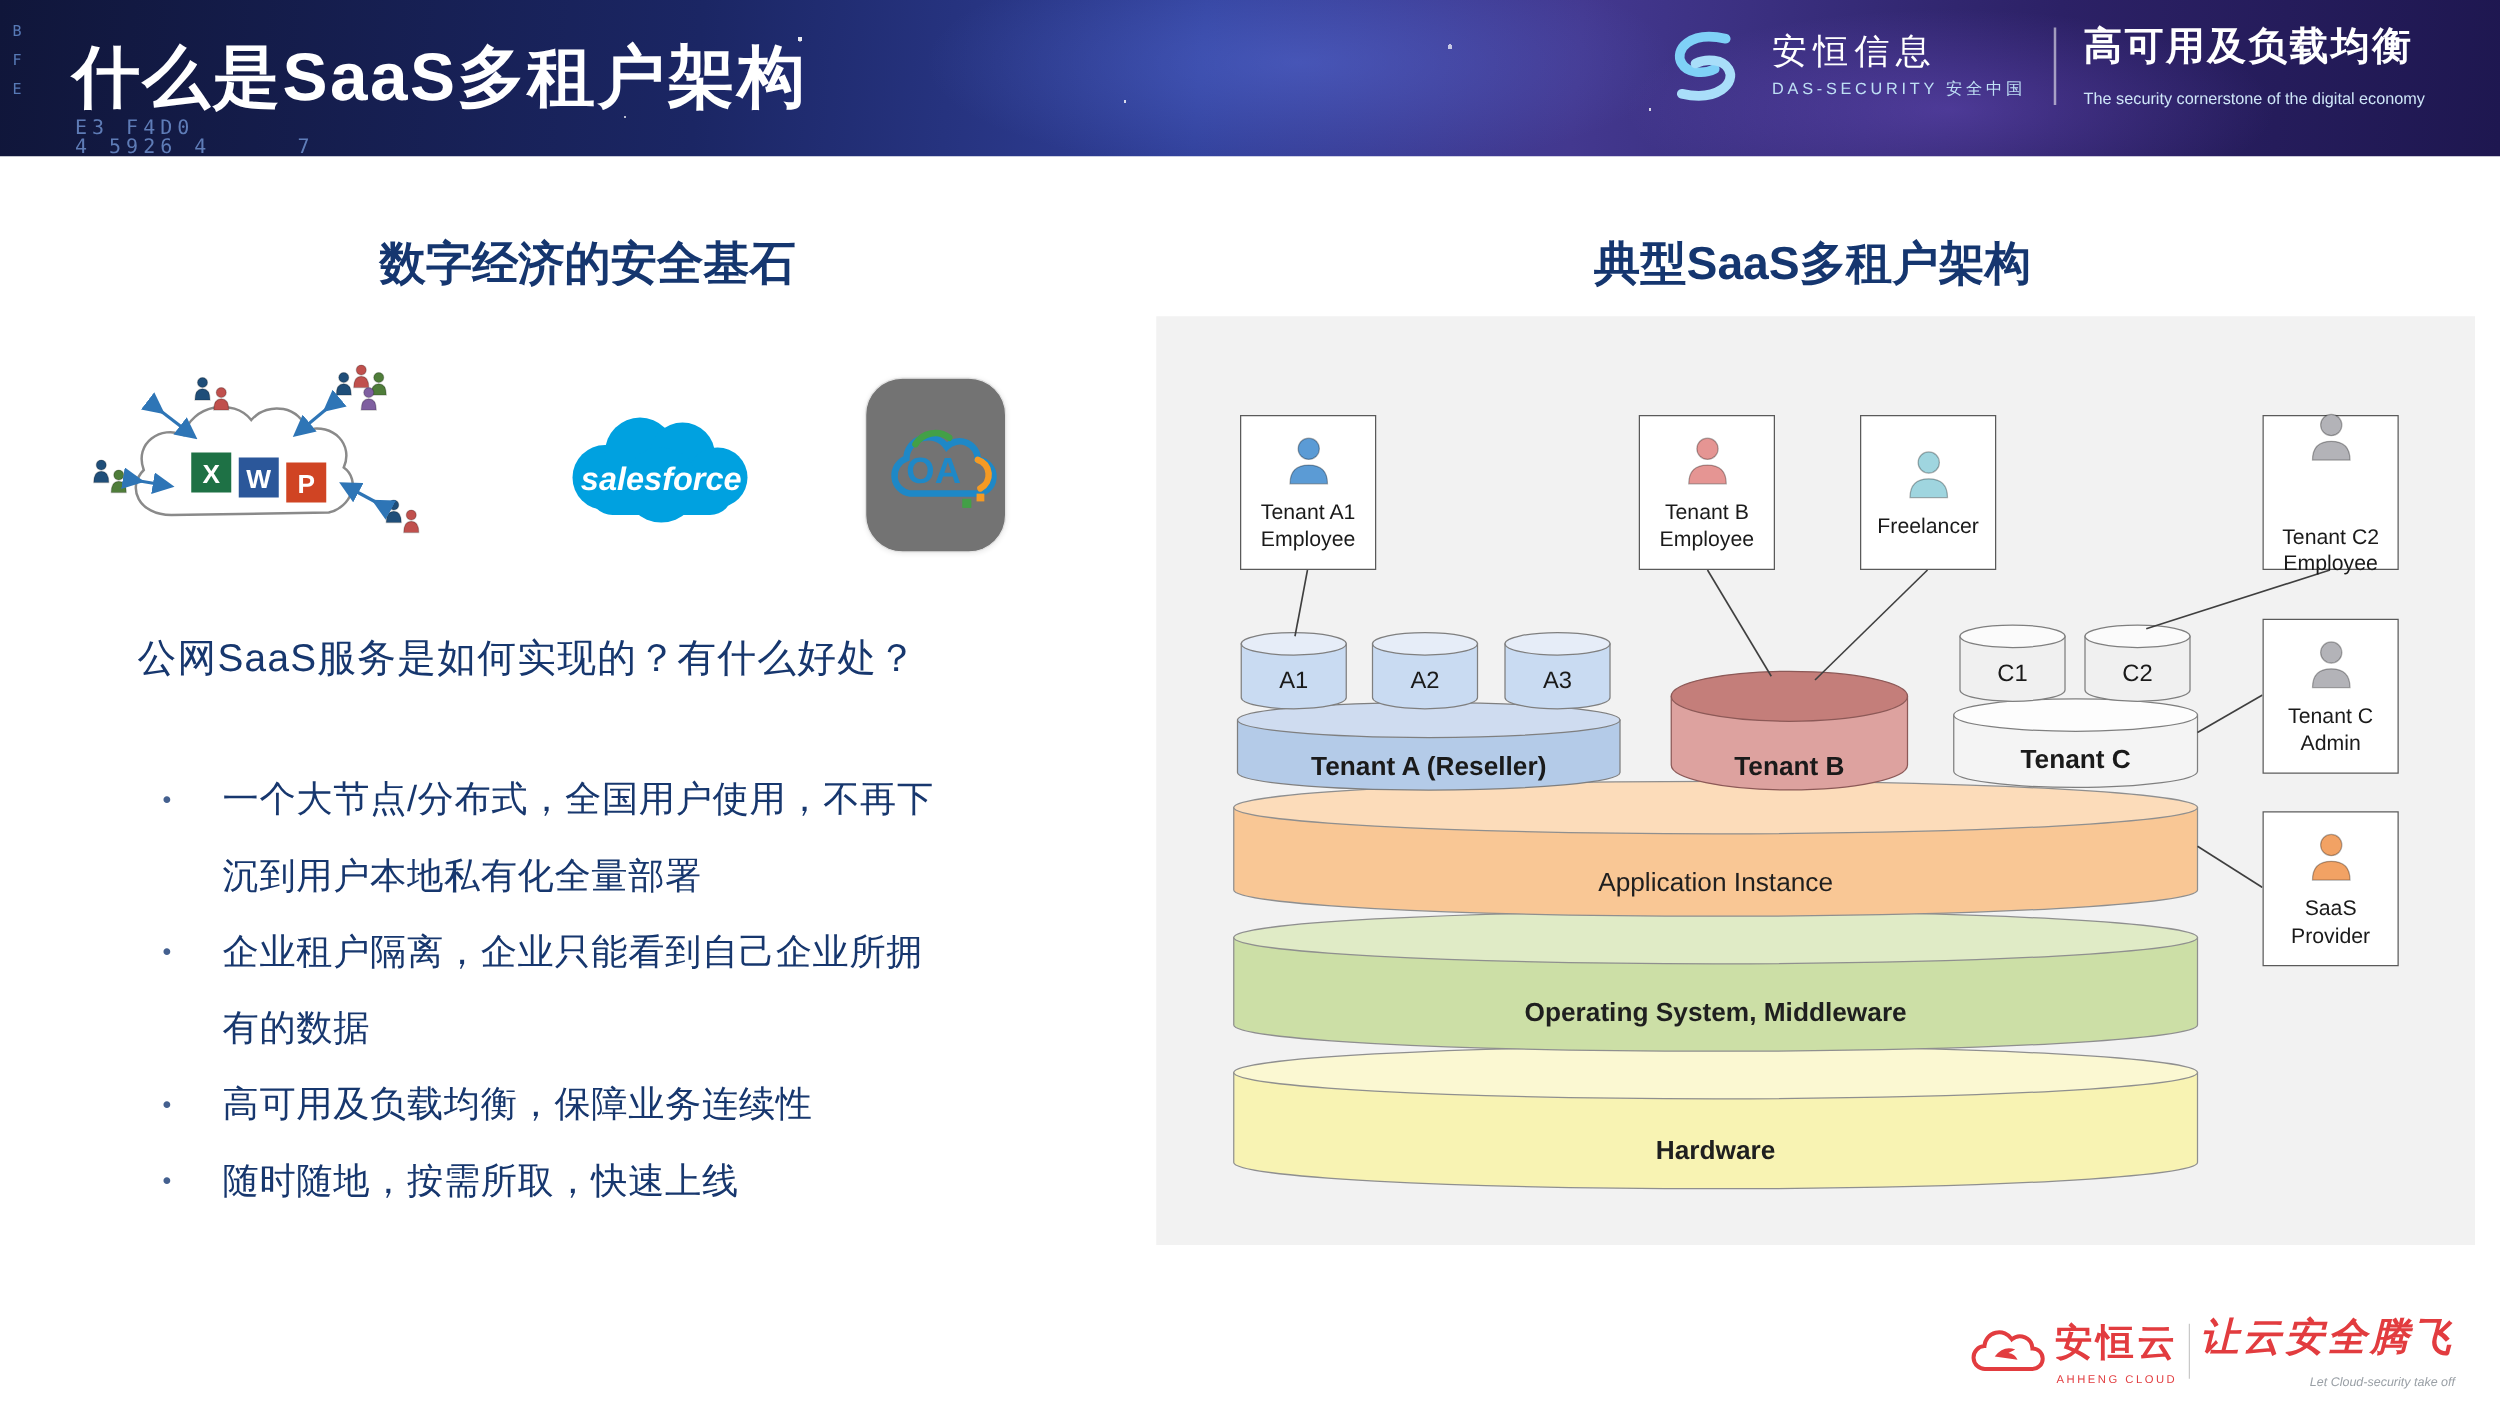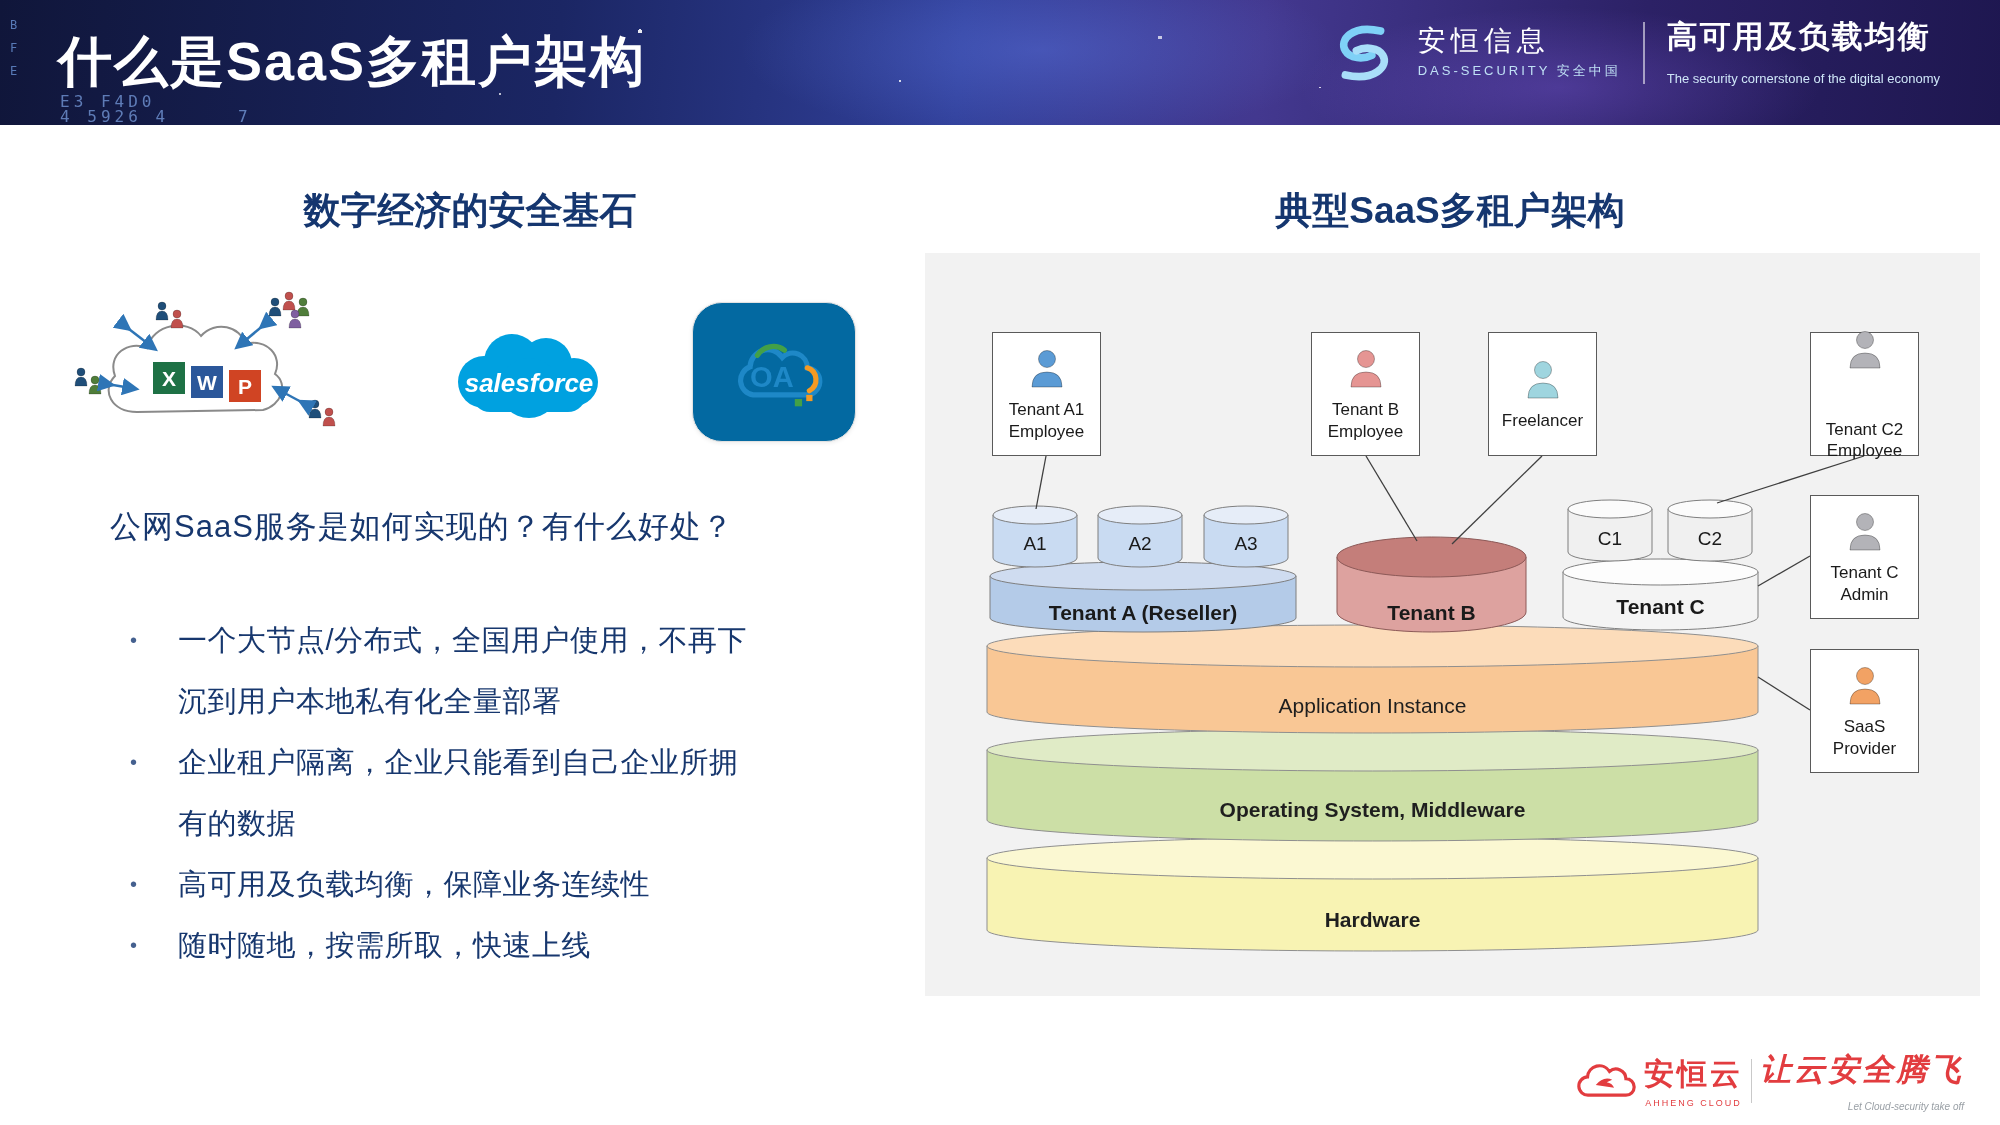--- a/index.html
+++ b/index.html
@@ -36,22 +36,22 @@
 
   
   .section-heading { position:absolute; top:186px; font-size:37px; font-weight:800;
     color:#15366f; text-align:center; }
   #left-heading { left:170px; width:600px; }
   #right-heading { left:1150px; width:600px; }
 
   
   .office-graphic { position:absolute; left:67px; top:290px; }
   .sf-logo { position:absolute; left:434px; top:320px; }
-  .oa-card { position:absolute; left:692px; top:302px; width:164px; height:140px;
-    background:#0369a1; border:1px solid #e2e2e2; border-radius:30px;
+  .oa-card { position:absolute; left:692px; top:302px; width:113px; height:140px;
+    background:#737373; border:1px solid #e2e2e2; border-radius:30px;
     display:flex; align-items:center; justify-content:center;
     box-shadow:0 1px 4px rgba(0,0,0,.08); }
   .question { position:absolute; left:110px; top:506px; font-size:31px; font-weight:500;
     color:#17376e; letter-spacing:1px; }
   .bullets { position:absolute; left:130px; top:610px; width:700px; list-style:none; }
   .bullets li { display:flex; font-size:29px; color:#17376e; line-height:61px; }
   .bullets .dot { flex:none; width:48px; font-size:20px; line-height:61px; color:#44608f; }
   .bullets .b-text { flex:none; width:585px; letter-spacing:.5px; }
 
   

